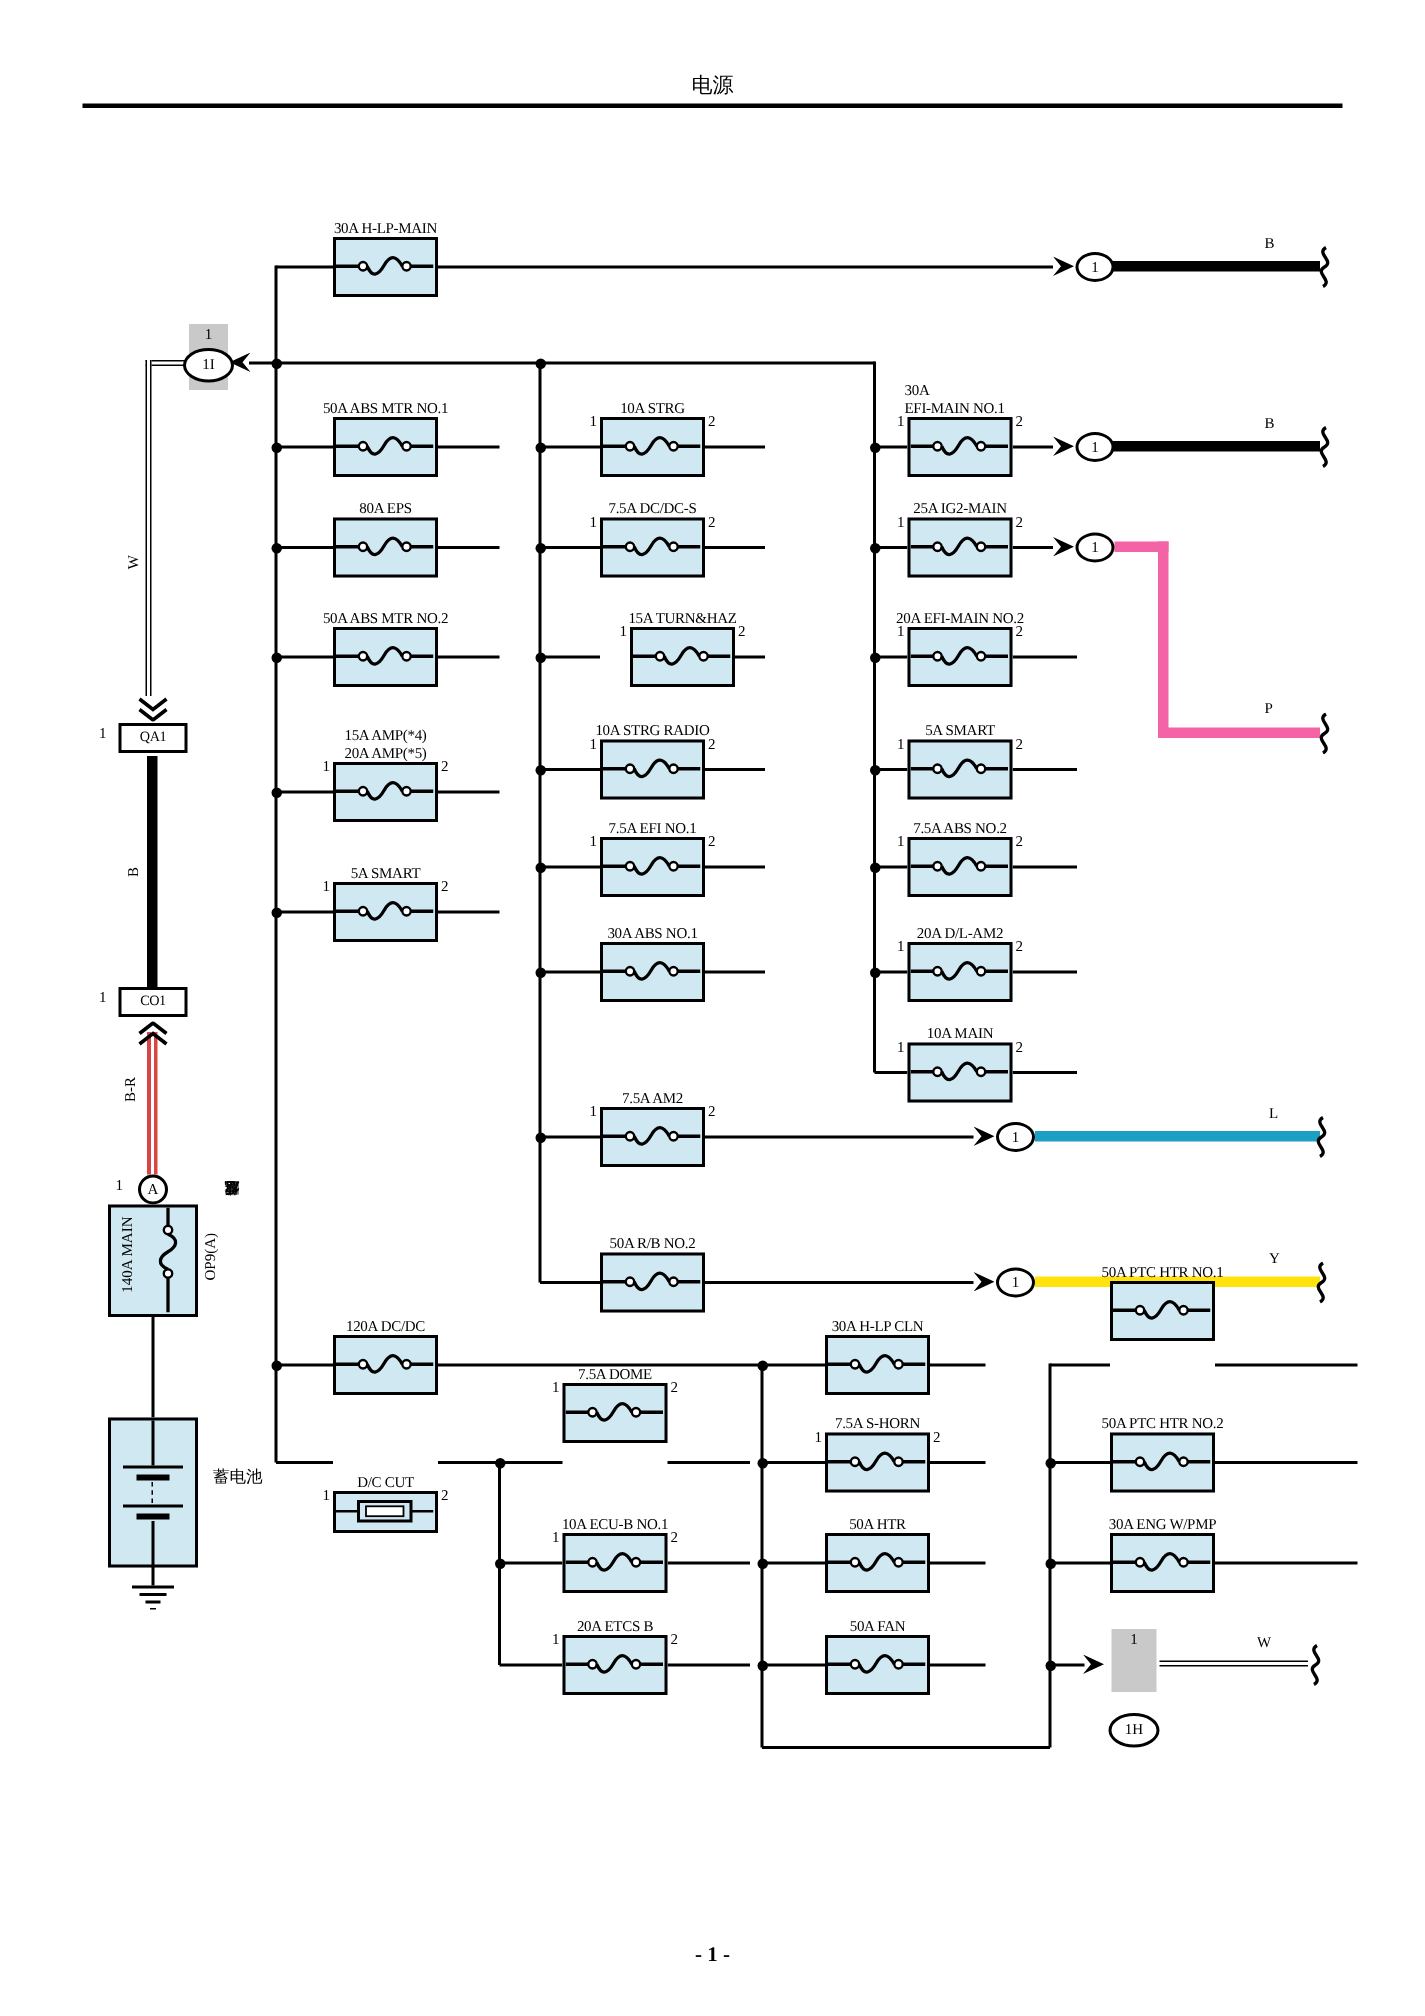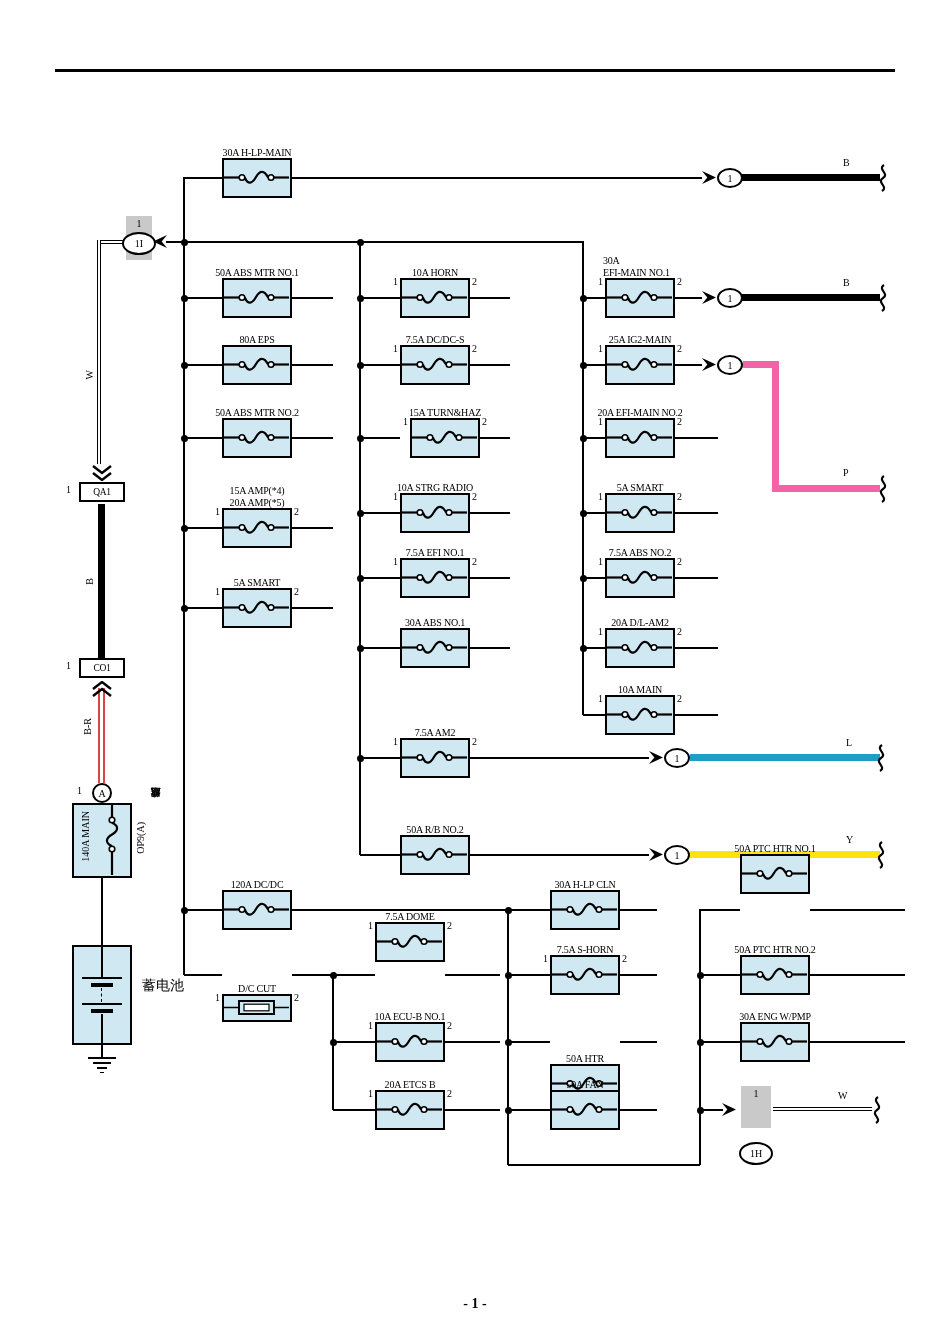--- a/index.html
+++ b/index.html
@@ -37,20 +37,21 @@
   .brace{position:absolute}
   .chev{position:absolute}
   .pl{position:absolute;background:#000}
   .dash{position:absolute;width:0;border-left:1.5px dashed #000}
 </style>
 </head>
 <body>
 
 <div id="canvas">
 
+  <div class="lbl" style="left:0;right:0;top:48px;text-align:center;font-size:14px">电源</div>
   <div style="position:absolute;left:55px;top:69px;width:840px;height:2.5px;background:#000"></div>
 
   <div class="lbl" style="left:0;right:0;top:1296px;text-align:center;font-size:14px;font-weight:bold">- 1 -</div>
 
   <i class="vl" style="left:183px;top:177px;height:798px"></i>
   <i class="vl" style="left:359px;top:241px;height:614px"></i>
   <i class="vl" style="left:582px;top:241px;height:474px"></i>
   <i class="vl" style="left:507px;top:909px;height:256px"></i>
   <i class="vl" style="left:699px;top:909px;height:256px"></i>
   <i class="vl" style="left:332px;top:974px;height:136px"></i>
@@ -254,21 +255,21 @@
   <span class="vt" style="left:149px;top:806px">熔断丝盒总成</span>
 
   <div class="fuse" style="left:72px;top:945px;width:60px;height:100px"></div>
   <i class="vl" style="left:101px;top:947px;height:30px"></i>
   <i class="pl" style="left:82px;top:977px;width:40px;height:1.6px"></i>
   <i class="pl" style="left:91px;top:983px;width:22px;height:4px"></i>
   <i class="dash" style="left:101px;top:988px;height:14px"></i>
   <i class="pl" style="left:82px;top:1003px;width:40px;height:1.6px"></i>
   <i class="pl" style="left:91px;top:1009px;width:22px;height:4px"></i>
   <i class="vl" style="left:101px;top:1014px;height:31px"></i>
-  <span class="lbl" style="left:142px;top:977px;font-size:14px">蓄电池</span>
+  <span class="lbl" style="left:142px;top:977px;font-size:11px">蓄电池</span>
 
   <i class="vl" style="left:101px;top:1044px;height:13px"></i>
   <i class="pl" style="left:88px;top:1057px;width:28px;height:2.2px"></i>
   <i class="pl" style="left:93px;top:1062px;width:18px;height:2px"></i>
   <i class="pl" style="left:97px;top:1067px;width:10px;height:1.8px"></i>
   <i class="pl" style="left:100px;top:1071.5px;width:4px;height:1.6px"></i>
 
   <div class="fuse" style="left:222px;top:158px">
     <span class="flabel">30A H-LP-MAIN</span>
       <span class="fsym"><svg width="65" height="35" viewBox="0 0 65 35" fill="none" stroke="#000" stroke-width="2.2">
@@ -349,21 +350,21 @@
     <span class="pin p1">1</span>
     <span class="pin p2">2</span>
     <svg style="position:absolute;left:0;top:0" width="65" height="23" viewBox="0 0 65 23" fill="none" stroke="#000">
       <line x1="0" y1="11.5" x2="65" y2="11.5" stroke-width="1.6"></line>
       <rect x="15" y="5" width="35" height="13" fill="#cfe8f2" stroke-width="2"></rect>
       <rect x="20" y="8.2" width="25" height="6.6" fill="#fff" stroke-width="1.2"></rect>
     </svg>
   </div>
 
   <div class="fuse" style="left:400px;top:278px">
-    <span class="flabel">10A HORN</span>
+    <span class="flabel">10A STRG</span>
     <span class="pin p1">1</span>
     <span class="pin p2">2</span>
     <span class="fsym"><svg width="65" height="35" viewBox="0 0 65 35" fill="none" stroke="#000" stroke-width="2.2">
           <line x1="0" y1="17.5" x2="15" y2="17.5"></line>
           <circle cx="18" cy="17.5" r="2.8" fill="#fff" stroke-width="1.6"></circle>
           <path d="M20.8 17.5 C24 25 28 24 32 17 C36 10 40 10 44.2 17.5"></path>
           <circle cx="47" cy="17.5" r="2.8" fill="#fff" stroke-width="1.6"></circle>
           <line x1="49.8" y1="17.5" x2="65" y2="17.5"></line>
         </svg></span>
   </div>
@@ -372,21 +373,21 @@
     <span class="pin p1">1</span>
     <span class="pin p2">2</span>
     <span class="fsym"><svg width="65" height="35" viewBox="0 0 65 35" fill="none" stroke="#000" stroke-width="2.2">
           <line x1="0" y1="17.5" x2="15" y2="17.5"></line>
           <circle cx="18" cy="17.5" r="2.8" fill="#fff" stroke-width="1.6"></circle>
           <path d="M20.8 17.5 C24 25 28 24 32 17 C36 10 40 10 44.2 17.5"></path>
           <circle cx="47" cy="17.5" r="2.8" fill="#fff" stroke-width="1.6"></circle>
           <line x1="49.8" y1="17.5" x2="65" y2="17.5"></line>
         </svg></span>
   </div>
-  <div class="fuse" style="left:410px;top:418px">
+  <div class="fuse" style="left:420px;top:418px">
     <span class="flabel">15A TURN&amp;HAZ</span>
     <span class="pin p1">1</span>
     <span class="pin p2">2</span>
     <span class="fsym"><svg width="65" height="35" viewBox="0 0 65 35" fill="none" stroke="#000" stroke-width="2.2">
           <line x1="0" y1="17.5" x2="15" y2="17.5"></line>
           <circle cx="18" cy="17.5" r="2.8" fill="#fff" stroke-width="1.6"></circle>
           <path d="M20.8 17.5 C24 25 28 24 32 17 C36 10 40 10 44.2 17.5"></path>
           <circle cx="47" cy="17.5" r="2.8" fill="#fff" stroke-width="1.6"></circle>
           <line x1="49.8" y1="17.5" x2="65" y2="17.5"></line>
         </svg></span>
@@ -586,21 +587,21 @@
     <span class="pin p1">1</span>
     <span class="pin p2">2</span>
     <span class="fsym"><svg width="65" height="35" viewBox="0 0 65 35" fill="none" stroke="#000" stroke-width="2.2">
           <line x1="0" y1="17.5" x2="15" y2="17.5"></line>
           <circle cx="18" cy="17.5" r="2.8" fill="#fff" stroke-width="1.6"></circle>
           <path d="M20.8 17.5 C24 25 28 24 32 17 C36 10 40 10 44.2 17.5"></path>
           <circle cx="47" cy="17.5" r="2.8" fill="#fff" stroke-width="1.6"></circle>
           <line x1="49.8" y1="17.5" x2="65" y2="17.5"></line>
         </svg></span>
   </div>
-  <div class="fuse" style="left:550px;top:1064px">
+  <div class="fuse" style="left:550px;top:1022px">
     <span class="flabel">50A HTR</span>
       <span class="fsym"><svg width="65" height="35" viewBox="0 0 65 35" fill="none" stroke="#000" stroke-width="2.2">
           <line x1="0" y1="17.5" x2="15" y2="17.5"></line>
           <circle cx="18" cy="17.5" r="2.8" fill="#fff" stroke-width="1.6"></circle>
           <path d="M20.8 17.5 C24 25 28 24 32 17 C36 10 40 10 44.2 17.5"></path>
           <circle cx="47" cy="17.5" r="2.8" fill="#fff" stroke-width="1.6"></circle>
           <line x1="49.8" y1="17.5" x2="65" y2="17.5"></line>
         </svg></span>
   </div>
   <div class="fuse" style="left:550px;top:1090px">

